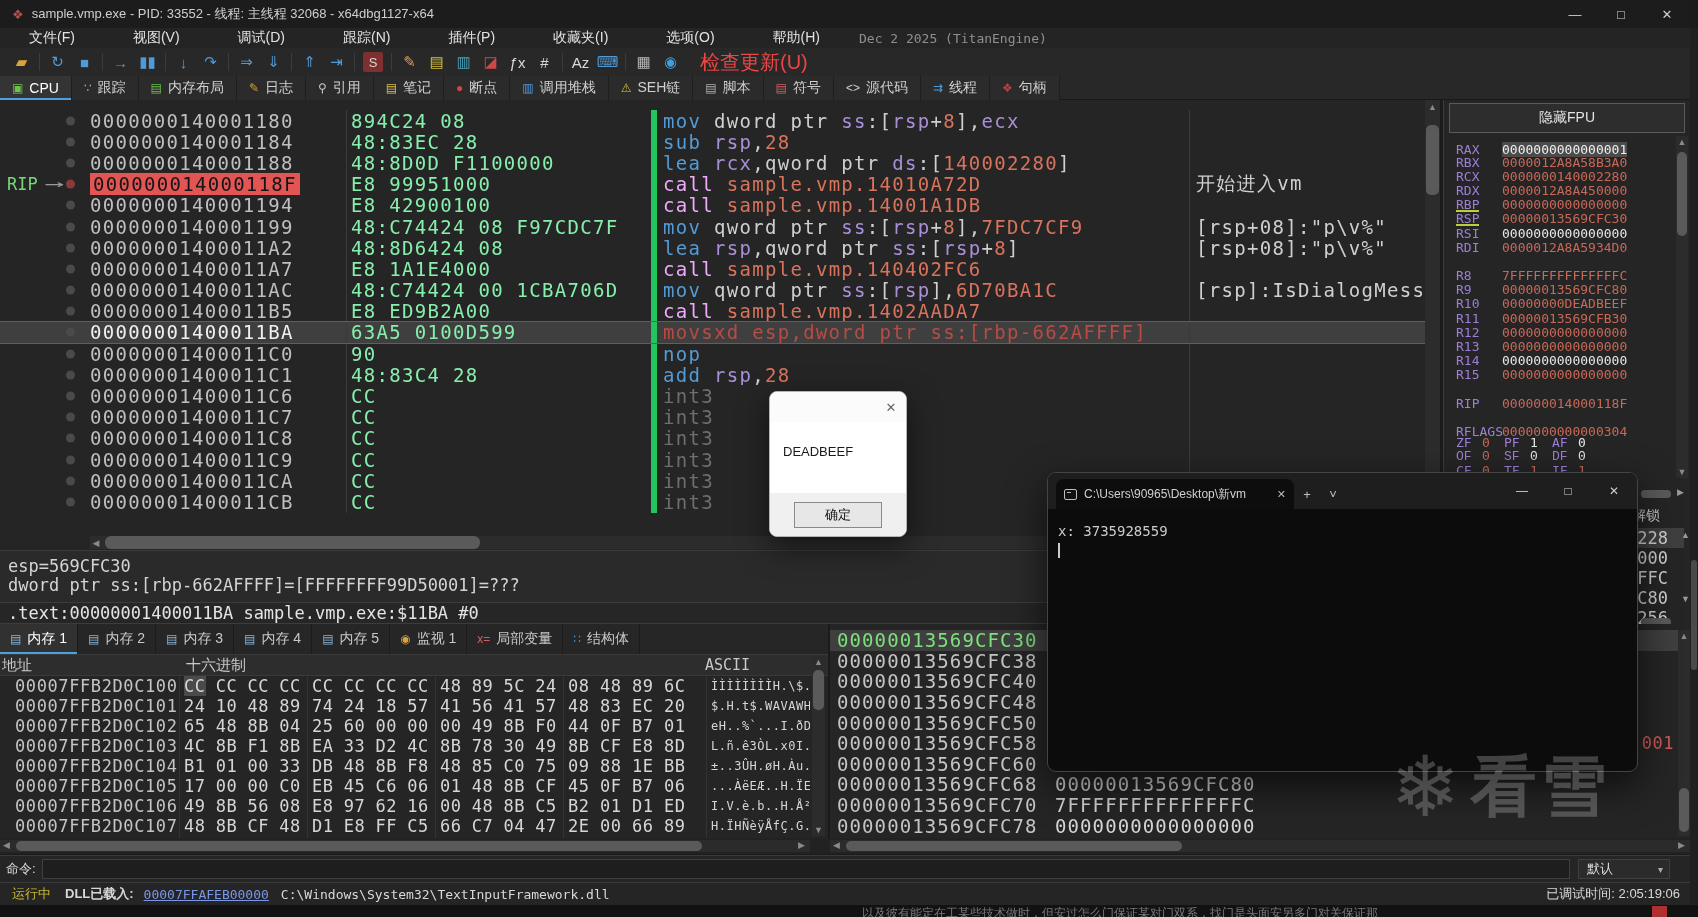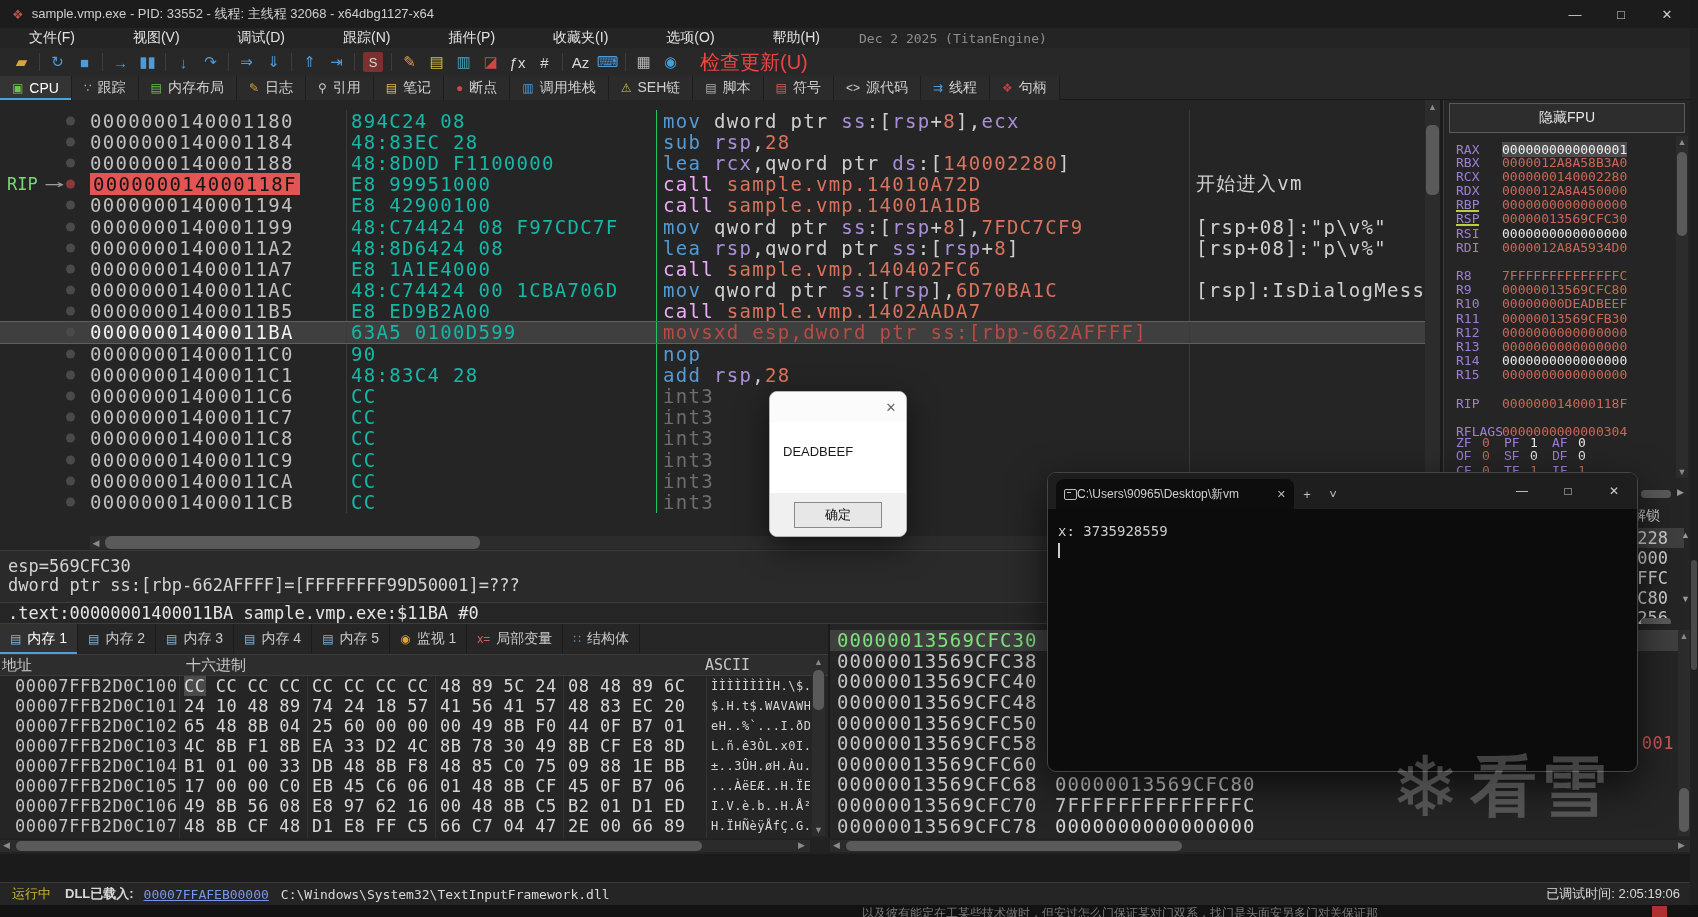--- a/index.html
+++ b/index.html
@@ -28,21 +28,21 @@
   #disasm{position:absolute;left:0;top:100px;width:1425px;height:450px;background:#252526;overflow:hidden}
   #drows{position:absolute;left:0;top:10px;right:0}
   .drow{display:flex;height:21.2px;align-items:center;font-family:"DejaVu Sans Mono",monospace;font-size:19px;letter-spacing:1.3px;white-space:pre}
   .dg{width:90px;flex:none;position:relative;height:100%;display:flex;align-items:center}
   .dot{position:absolute;left:66px;top:50%;transform:translateY(-50%);width:9px;height:9px;border-radius:50%;background:#4a4a4a}
   .dot-darkred{background:#8b3a3a}.dot-red{background:#c74545}
   .riplbl{color:#76d876;font-size:17px;margin-left:7px;letter-spacing:0}
   .riparr{color:#9a9a9a;font-size:15px;transform:scaleX(2.2);transform-origin:left center;margin-left:6px}
   .da{width:257px;flex:none;color:#bfbfbf;border-right:1px solid #3a3a3a;height:100%;display:flex;align-items:center}
   .bp{background:#e15555;color:#151515;padding:0 3px}
-  .db{width:310px;flex:none;padding-left:4px;color:#14b8a6;border-right:1px solid #22c55e;height:100%;display:flex;align-items:center;overflow:hidden}
+  .db{width:310px;flex:none;padding-left:4px;color:#86efac;border-right:6px solid #22c55e;height:100%;display:flex;align-items:center;overflow:hidden}
   .di{width:533px;flex:none;padding-left:6px;border-right:1px solid #3a3a3a;height:100%;display:flex;align-items:center;overflow:hidden}
   .dc{flex:1;padding-left:6px;color:#cfcfcf;overflow:hidden;height:100%;display:flex;align-items:center}
   .rowsel{background:#3f3f3f;outline:1px solid #5f5f5f}
   .rowsel .da span{color:#f0f0f0}
   .tb{color:#539bd5}.tp{color:#f0abfc}.tr{color:#a98fd6}.tn{color:#d9735c}.tt{color:#cfcfcf}.ts{color:#d9735c}.td{color:#6e6e6e}.tx{color:#b84c44}
   .hsb{position:absolute;left:90px;top:436px;width:1330px;height:13px;background:#2c2c2c;display:flex;align-items:center}
   .hsb .arrow{color:#8a8a8a;font-size:9px;width:12px;text-align:center}
   .hsb .thumb{position:absolute;left:15px;width:375px;height:13px;background:#5a5a5a;border-radius:6px}
   #dvsb{position:absolute;left:1425px;top:100px;width:15px;height:450px;background:#2c2c2c}
   .vthumb{position:absolute;background:#5a5a5a;border-radius:5px}
@@ -117,21 +117,21 @@
   
   #webstrip{position:absolute;left:0;top:905px;width:1698px;height:12px;background:#121212;overflow:hidden}
   #webtext{position:absolute;left:862px;top:0;font-size:12px;color:#7a7a7a;white-space:nowrap}
   #webbadge{position:absolute;left:1652px;top:1px;width:15px;height:11px;background:#b03030}
   #brsliver{position:absolute;left:1690px;top:28px;width:8px;height:877px;background:#202020}
   #brthumb{position:absolute;left:1691px;top:560px;width:6px;height:110px;background:#4a4a4a;border-radius:3px}
 
   
   #terminal{position:absolute;left:1047px;top:472px;width:591px;height:300px;background:#0c0c0c;border:1px solid #454545;border-radius:9px;z-index:30;box-shadow:0 14px 38px rgba(0,0,0,.65);overflow:hidden}
   #termbar{height:36px;background:#1e1e1e;display:flex;align-items:flex-end}
-  #termtab{margin-left:8px;width:238px;height:30px;background:#0d0d0d;border-radius:8px 8px 0 0;display:flex;align-items:center;padding:12px 8px;}
+  #termtab{margin-left:8px;width:238px;height:30px;background:#0d0d0d;border-radius:8px 8px 0 0;display:flex;align-items:center;padding:12px 8px;gap:7px}
   .termico{width:13px;height:11px;border:1px solid #bdbdbd;border-radius:2px;background:#111;position:relative}
   .termico:after{content:"";position:absolute;left:2px;top:2px;width:4px;height:1.5px;background:#bdbdbd}
   #termtitle{font-size:12px;color:#d0d0d0;white-space:nowrap;overflow:hidden;max-width:180px}
   #termtabclose{margin-left:auto;color:#b8b8b8;font-size:11px}
   .termnav{color:#c0c0c0;font-size:13px;width:26px;height:30px;display:flex;align-items:center;justify-content:center}
   #termbtns{margin-left:auto;display:flex;height:36px}
   .termwbtn{width:46px;height:36px;display:flex;align-items:center;justify-content:center;color:#cfcfcf;font-size:12px}
   #termbody{padding:14px 0 0 10px;font-family:"DejaVu Sans Mono",monospace;font-size:14px;color:#cccccc}
   #termcursor{width:2px;height:15px;background:#cccccc;margin-top:4px}
 
@@ -436,20 +436,28 @@
     <div class="track" style="left:0;width:810px"></div>
     <span class="harr" style="left:3px">◀</span>
     <div class="htmb" style="left:16px;width:686px"></div>
     <span class="harr" style="left:798px">▶</span>
     <div class="track" style="left:830px;width:860px"></div>
     <span class="harr" style="left:833px">◀</span>
     <div class="htmb" style="left:846px;width:336px"></div>
     <span class="harr" style="left:1678px">▶</span>
   </div>
 
+  <div id="cmdbar">
+    <span id="cmdlabel">命令:</span>
+    <input id="cmdinput" placeholder="" style="">
+    <div id="cmbo">
+      <span>默认</span>
+      <span style="color:#aaa;font-size:10px">▾</span>
+    </div>
+  </div>
 
   <div id="statusbar">
     <span id="stState">运行中</span>
     <span id="stDll">DLL已载入:</span>
     <span id="stLink">00007FFAFEB00000</span>
     <span id="stPath">C:\Windows\System32\TextInputFramework.dll</span>
     <span id="stTime">已调试时间:  2:05:19:06</span>
   </div>
 
   <div id="webstrip">

